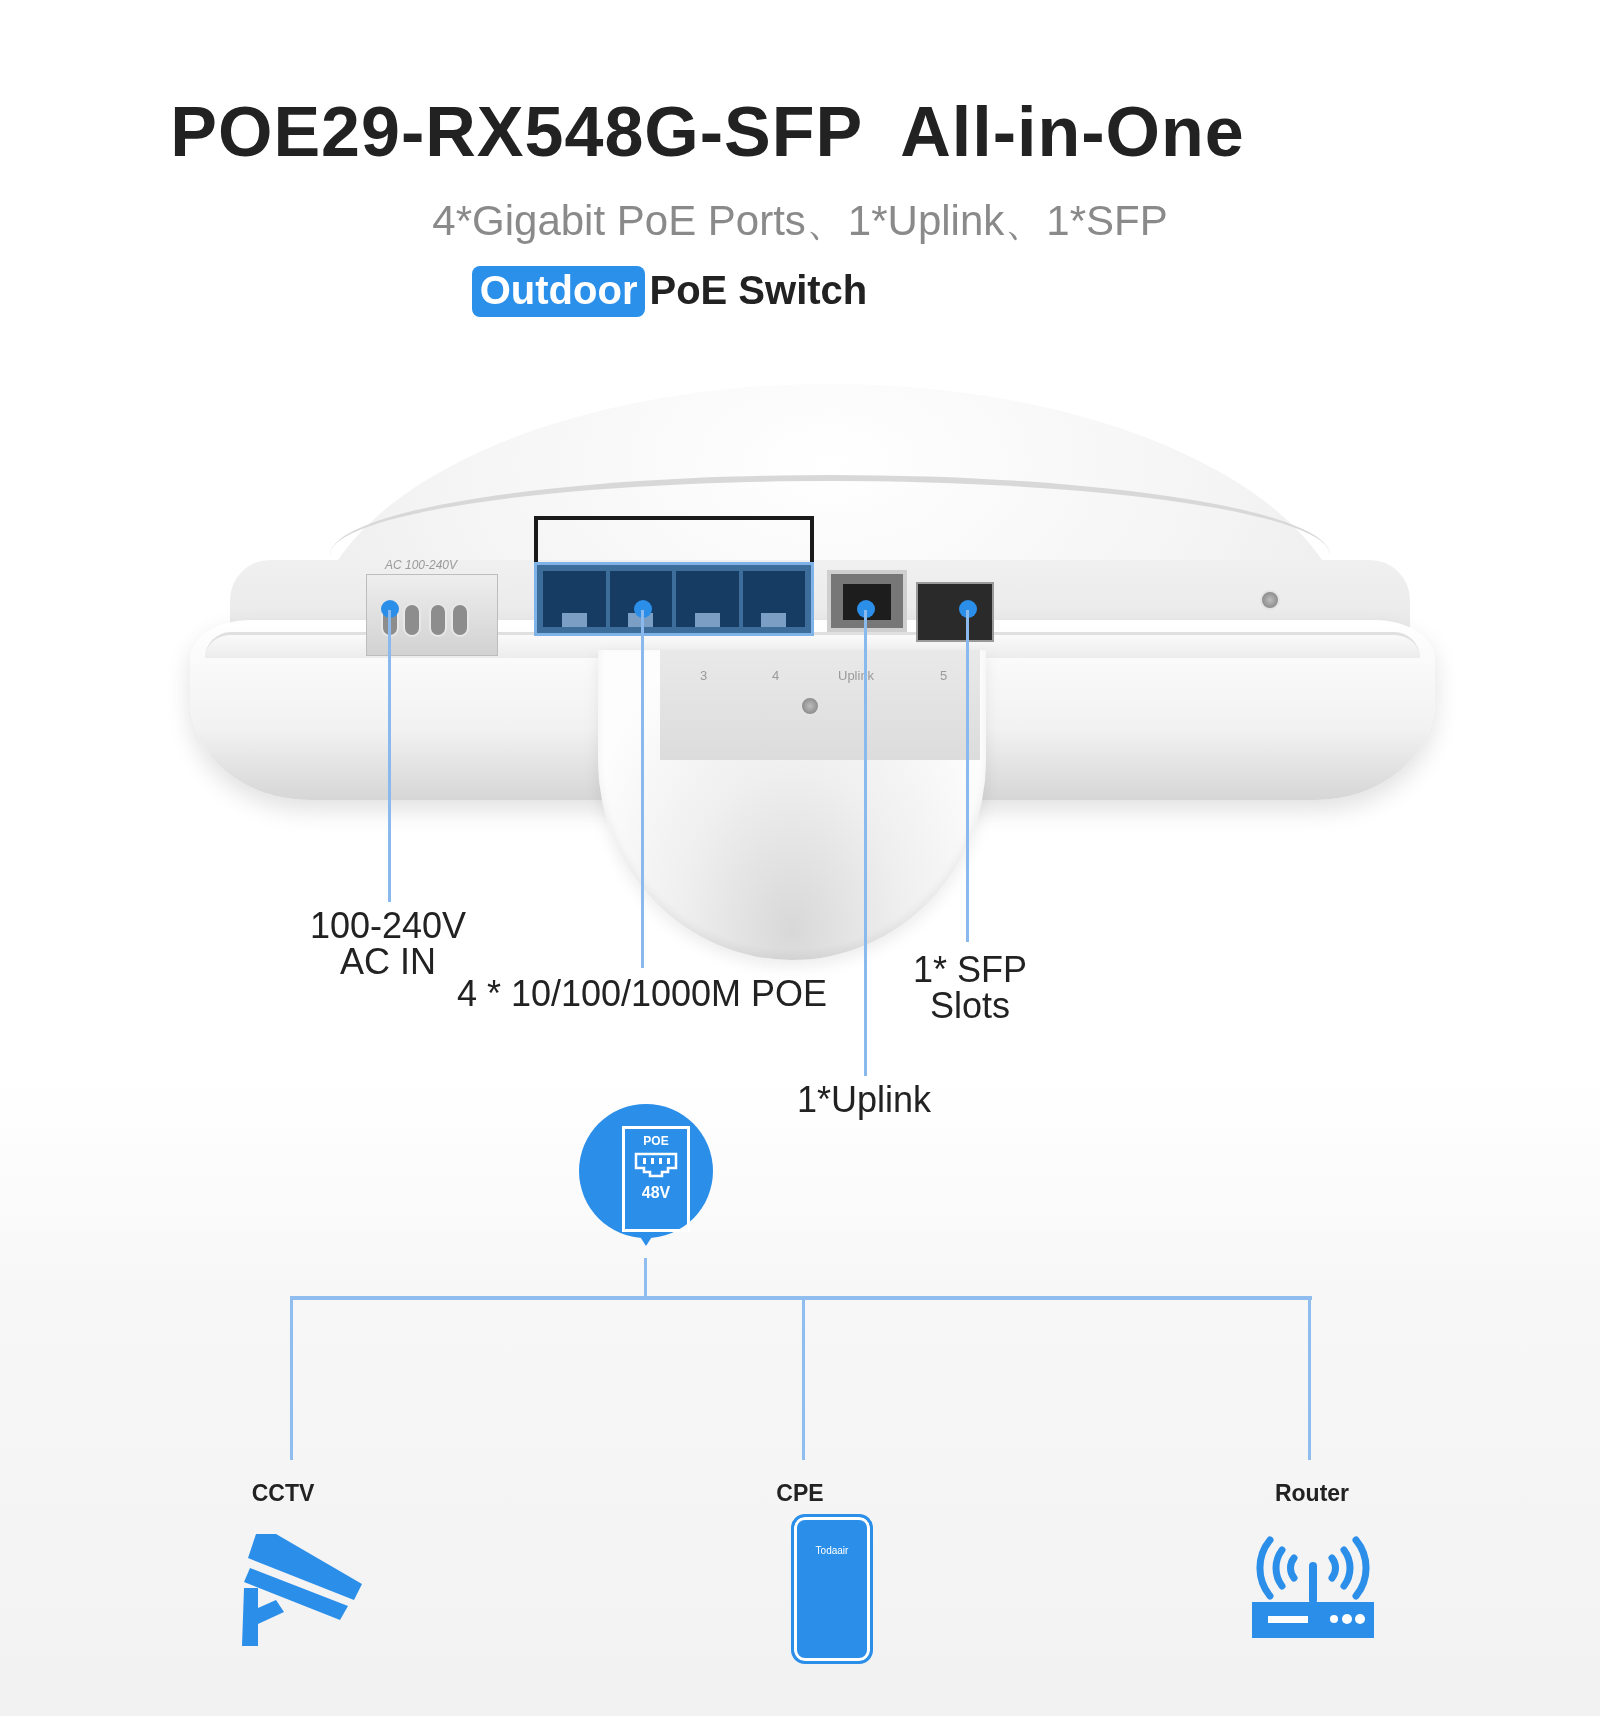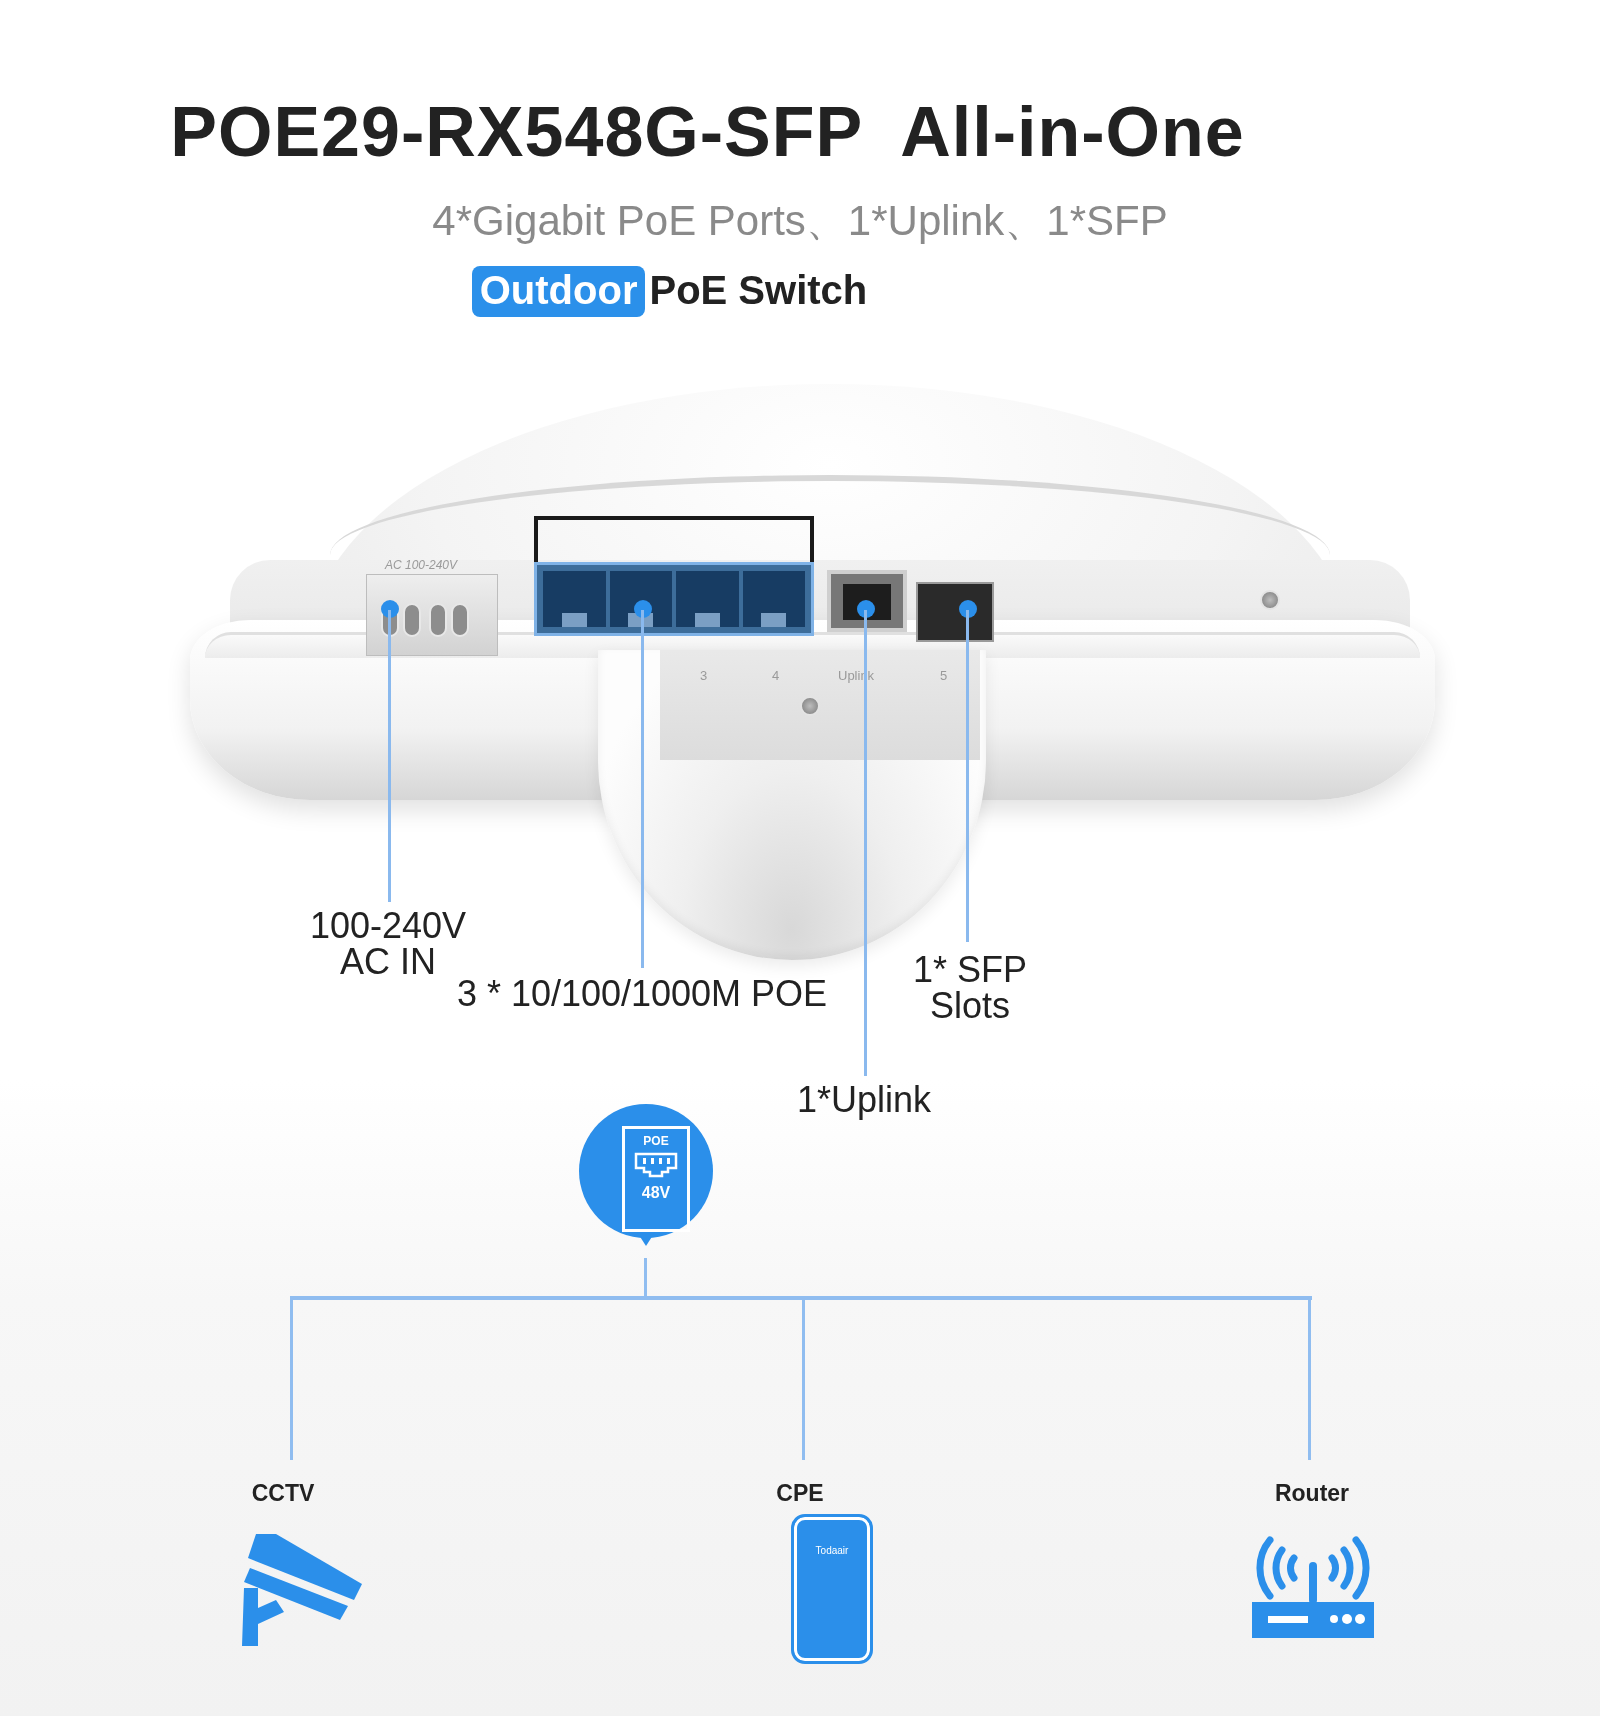--- a/index.html
+++ b/index.html
@@ -178,21 +178,21 @@
   <div class="abs callout-line" style="left:388px; top:610px; height:292px;"></div>
   <div class="abs callout-text" style="left:288px; top:908px; width:200px;">
     <div>100-240V</div>
     <div>AC IN</div>
   </div>
 </div>
 
 <div>
   <div class="abs dot" style="left:634px; top:600px;"></div>
   <div class="abs callout-line" style="left:641px; top:610px; height:358px;"></div>
-  <div class="abs callout-text" style="left:442px; top:976px; width:400px;">3 * 10/100/1000M POE</div>
+  <div class="abs callout-text" style="left:442px; top:976px; width:400px;">4 * 10/100/1000M POE</div>
 </div>
 
 <div>
   <div class="abs dot" style="left:857px; top:600px;"></div>
   <div class="abs callout-line" style="left:864px; top:610px; height:466px;"></div>
   <div class="abs callout-text" style="left:764px; top:1082px; width:200px;">1*Uplink</div>
 </div>
 
 <div>
   <div class="abs dot" style="left:959px; top:600px;"></div>

